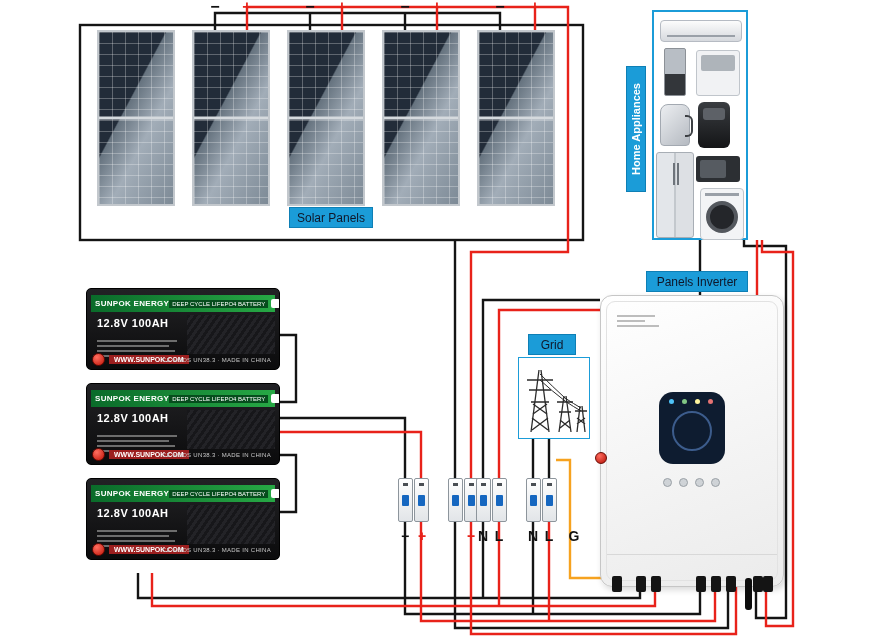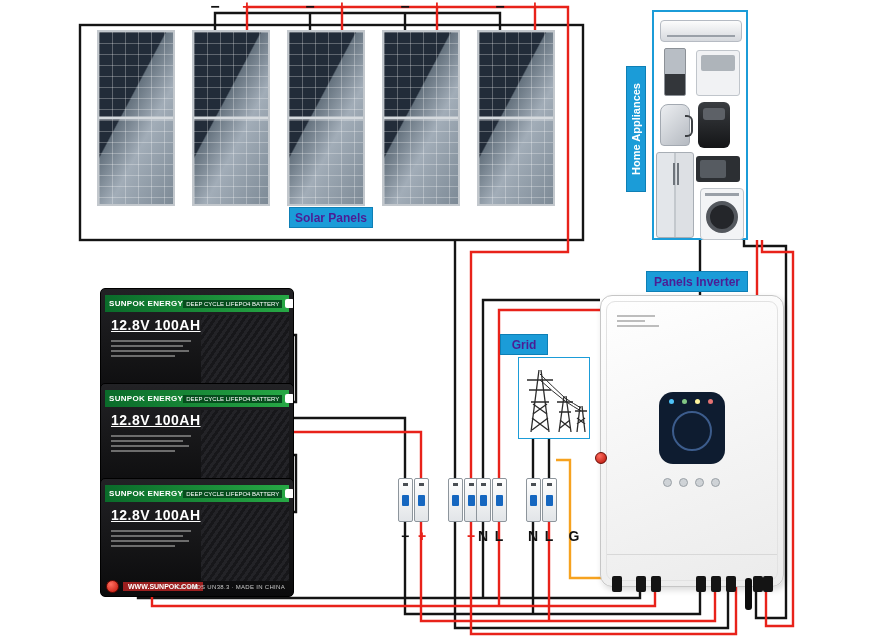--- a/index.html
+++ b/index.html
@@ -1,20 +1,20 @@
 <!DOCTYPE html>
 <html><head>
 <meta charset="utf-8">
 <style>
   html,body{margin:0;padding:0;background:#fff;font-family:"Liberation Sans",sans-serif;}
   .stage{position:relative;width:896px;height:640px;background:#fff;overflow:hidden;}
   svg.wires{position:absolute;left:0;top:0;width:896px;height:640px;}
 
   
-  .bluelabel{position:absolute;background:#1b9cd8;color:#4c1d95;font-weight:bold;font-size:12px;
+  .bluelabel{position:absolute;background:#1b9cd8;color:#0f172a;font-weight:normal;font-size:12px;
     display:flex;align-items:center;justify-content:center;border:1px solid #0e7fb5;box-sizing:border-box;}
 
   
   .panel{position:absolute;top:30px;width:78px;height:176px;border:2px solid #c3c8cd;box-sizing:border-box;
     background:
       repeating-linear-gradient(to right, rgba(255,255,255,.28) 0 1px, transparent 1px 13px),
       repeating-linear-gradient(to bottom, rgba(255,255,255,.28) 0 1px, transparent 1px 11px),
       linear-gradient(118deg,#222c39 0%,#222c39 40%,#66737f 41%,#a2adb8 62%,#7d8a96 100%);}
   .panel::after{content:"";position:absolute;left:0;right:0;top:50%;height:3px;background:#d5dade;transform:translateY(-50%);}
 
@@ -23,30 +23,30 @@
 
   
   .pole{position:absolute;top:478px;width:15px;height:44px;background:linear-gradient(#ffffff,#e2e5e8);
     border:1px solid #8d959c;border-radius:2px;box-sizing:border-box;}
   .pole i{position:absolute;left:3px;right:3px;top:16px;height:11px;background:#1667c0;border-radius:1px;}
   .pole b{position:absolute;left:4px;right:4px;top:4px;height:3px;background:#4a4f54;}
   .brklabel{position:absolute;top:528px;width:20px;text-align:center;font-weight:bold;font-size:14px;color:#111;}
   .brklabel.red{color:#e8221a;}
 
   
-  .battery{position:absolute;left:100px;width:194px;height:119px;background:linear-gradient(#222225,#0b0b0c);
+  .battery{position:absolute;left:86px;width:194px;height:82px;background:linear-gradient(#222225,#0b0b0c);
     border:1px solid #000;border-radius:5px;box-sizing:border-box;color:#fff;overflow:hidden;}
   .banner{position:absolute;left:4px;right:4px;top:6px;height:17px;background:linear-gradient(90deg,#0a6b2a,#27a845);
     display:flex;align-items:center;padding:0 4px;box-sizing:border-box;}
   .banner .brand{font-size:8px;font-weight:bold;letter-spacing:.3px;white-space:nowrap;}
   .banner .btype{margin-left:auto;font-size:6px;background:#064d1d;padding:1px 3px;white-space:nowrap;}
   .banner .blogo{width:9px;height:9px;background:#fff;border-radius:2px;margin-left:3px;flex:0 0 auto;}
   .texture{position:absolute;right:4px;top:26px;bottom:15px;width:88px;
     background:repeating-linear-gradient(125deg,#17171a 0 3px,#232327 3px 6px);}
-  .spec{position:absolute;left:10px;top:28px;font-size:14px;font-weight:bold;letter-spacing:.5px;text-decoration:underline;}
+  .spec{position:absolute;left:10px;top:28px;font-size:11px;font-weight:bold;letter-spacing:.5px;}
   .slines{position:absolute;left:10px;top:48px;width:84px;}
   .slines span{display:block;height:2px;background:#6d6d6d;margin:3px 0;}
   .site{position:absolute;left:22px;bottom:5px;background:#9c1f1f;color:#fff;font-size:7px;font-weight:bold;padding:1px 5px;white-space:nowrap;}
   .cert{position:absolute;right:8px;bottom:6px;font-size:6px;color:#c9c9c9;letter-spacing:.3px;white-space:nowrap;}
   .knob{position:absolute;left:5px;bottom:3px;width:13px;height:13px;border-radius:50%;
     background:radial-gradient(circle at 35% 30%,#ff6f60,#c01408);border:1px solid #6b0b04;box-sizing:border-box;}
 
   
   .appbox{position:absolute;left:652px;top:10px;width:96px;height:230px;border:2px solid #1b9cd8;background:#fff;box-sizing:border-box;}
   .vlabel{position:absolute;left:626px;top:66px;width:20px;height:126px;background:#1b9cd8;color:#fff;
@@ -218,21 +218,21 @@
       <span style="width:80px"></span>
         <span style="width:72px"></span>
         <span style="width:78px"></span>
         <span style="width:64px"></span>
     </div>
     <div class="site">WWW.SUNPOK.COM</div>
     <div class="cert">CE MSDS UN38.3 · MADE IN CHINA</div>
     <div class="knob"></div>
   </div>
 
-  <div class="bluelabel" style="left:500px;top:334px;width:48px;height:21px">Grid</div>
+  <div class="bluelabel" style="left:528px;top:334px;width:48px;height:21px">Grid</div>
   <div class="gridbox">
     <svg width="70" height="80" viewBox="0 0 70 80">
       <g stroke="#2b2b2b" stroke-width="1.3" fill="none">
         <path d="M12 74 L20 12 M30 74 L22 12 M8 22 H34 M10 32 H32 M12 44 H30"></path>
         <path d="M13 72 L29 60 M29 72 L13 60 M14 56 L28 46 M28 56 L14 46"></path>
         <path d="M40 74 L45 38 M52 74 L47 38 M38 44 H54 M40 54 H52 M41 70 L51 62 M51 70 L41 62"></path>
         <path d="M58 74 L61 48 M66 74 L63 48 M56 53 H68 M58 66 L66 60 M66 66 L58 60"></path>
         <path d="M21 16 Q33 28 46 40 Q55 46 62 50" stroke-width="1"></path>
         <path d="M21 22 Q33 33 46 43 Q55 49 62 53" stroke-width="1"></path>
       </g>

